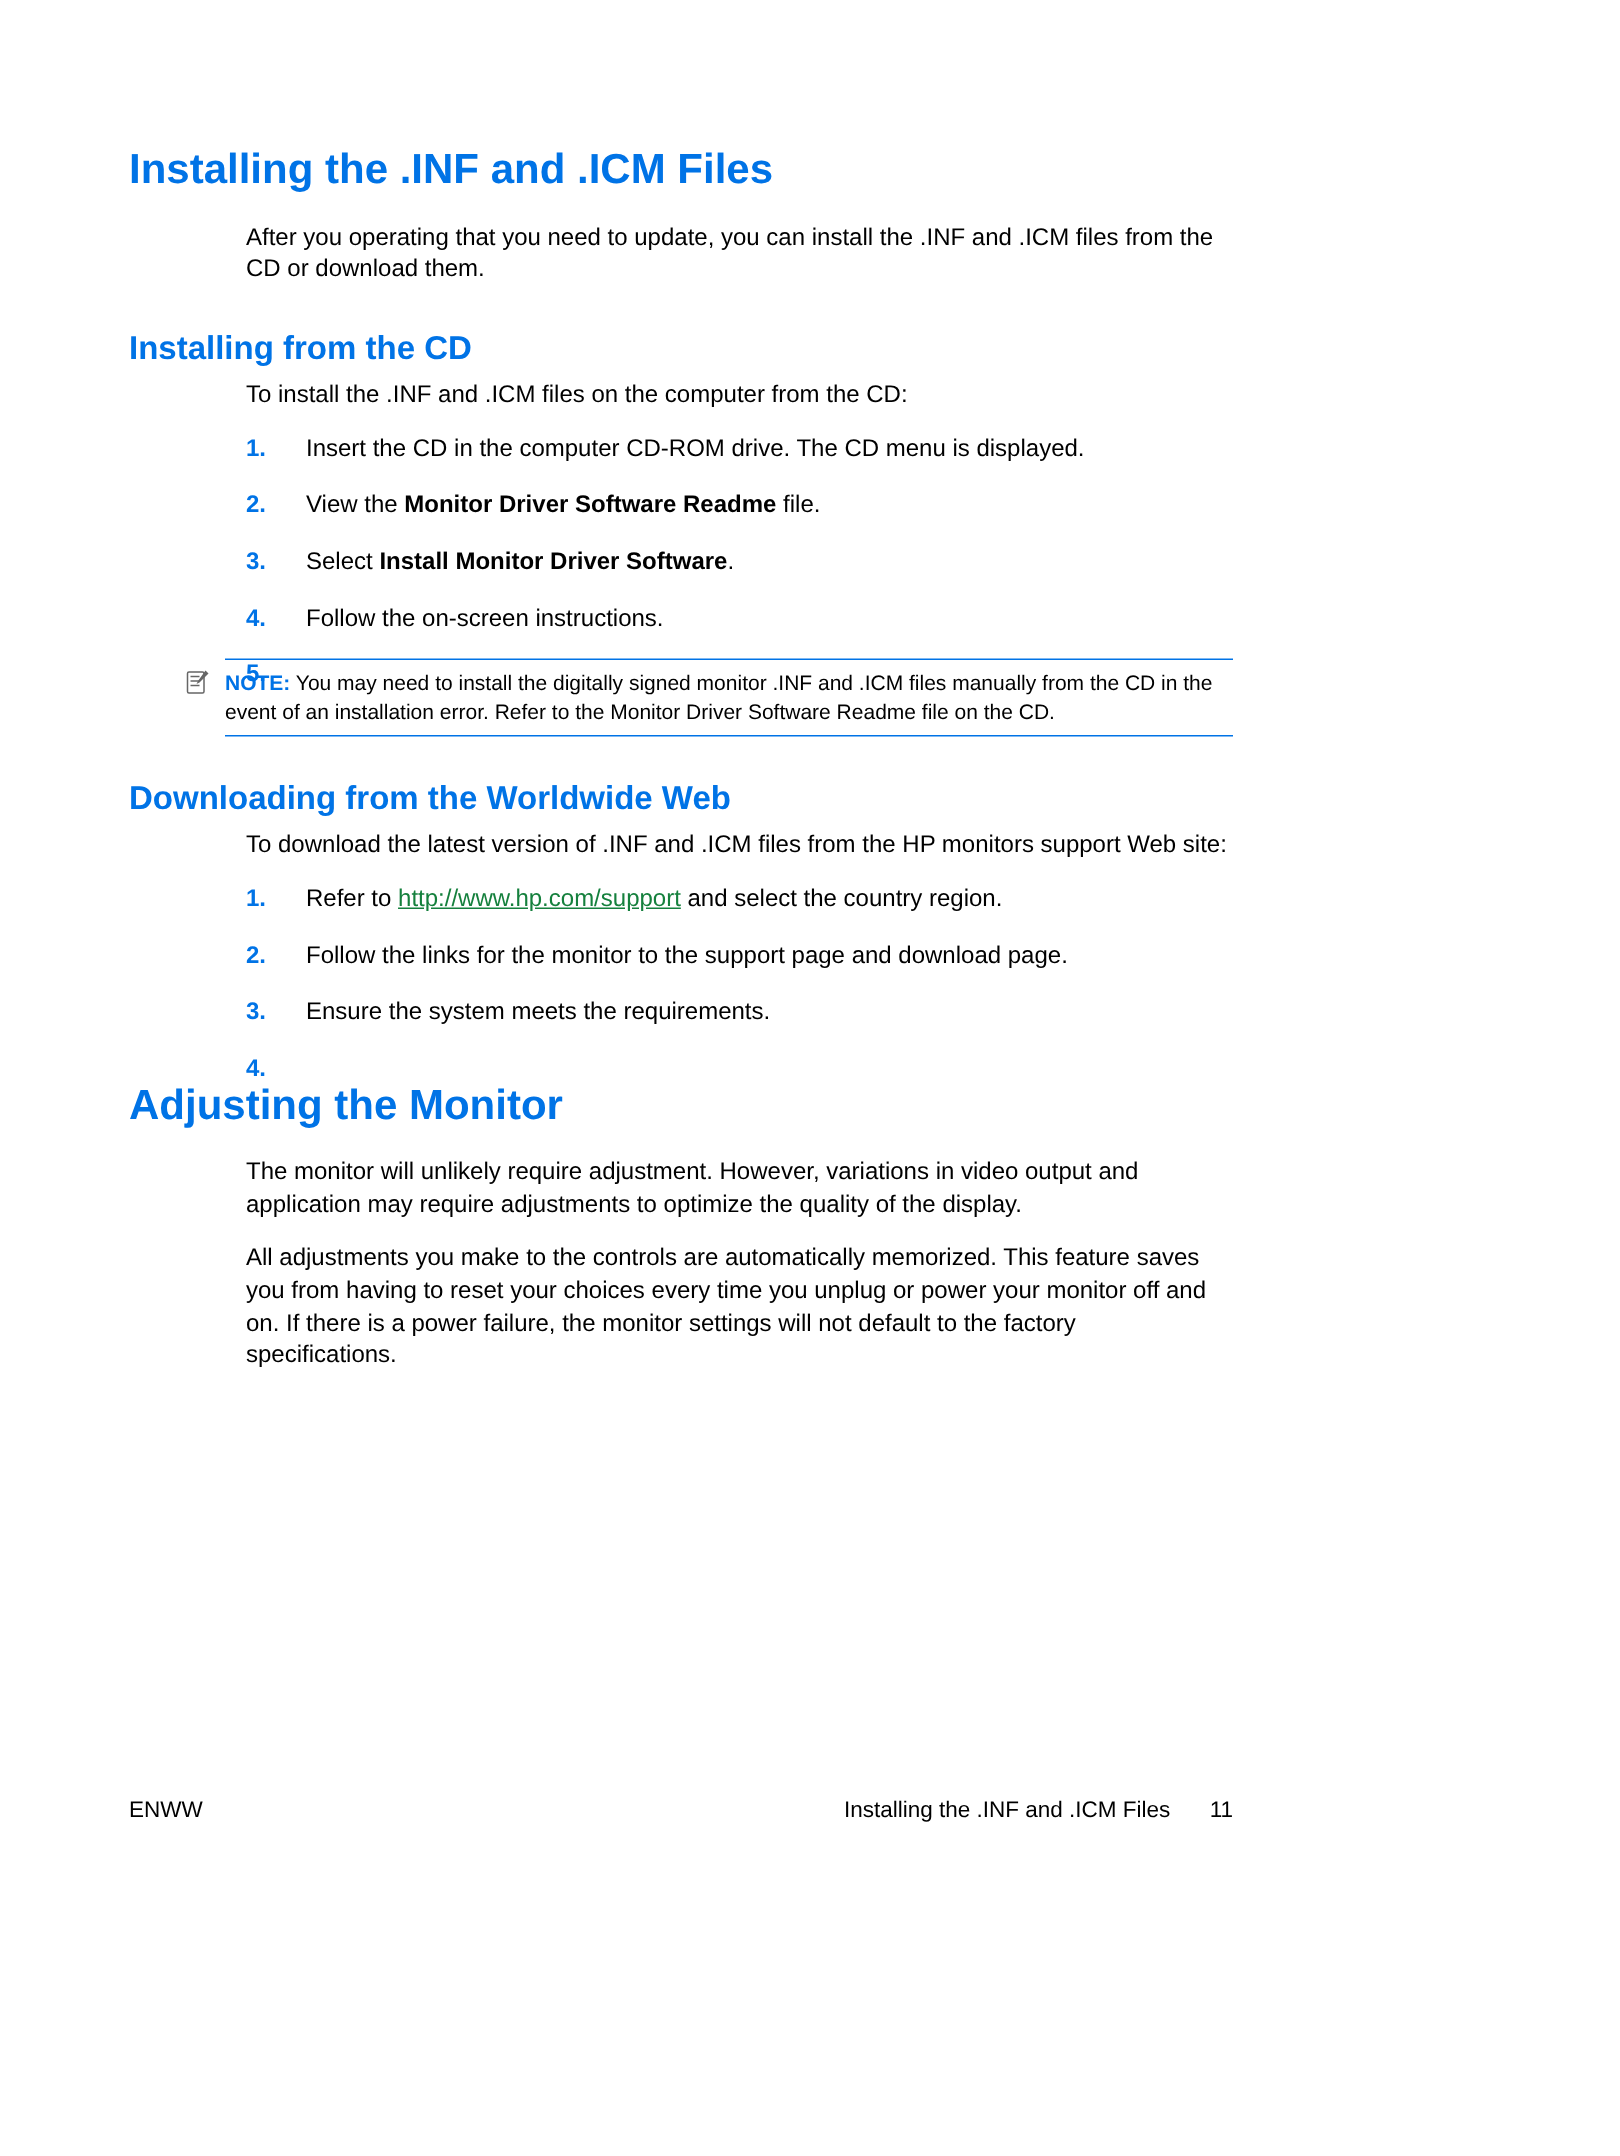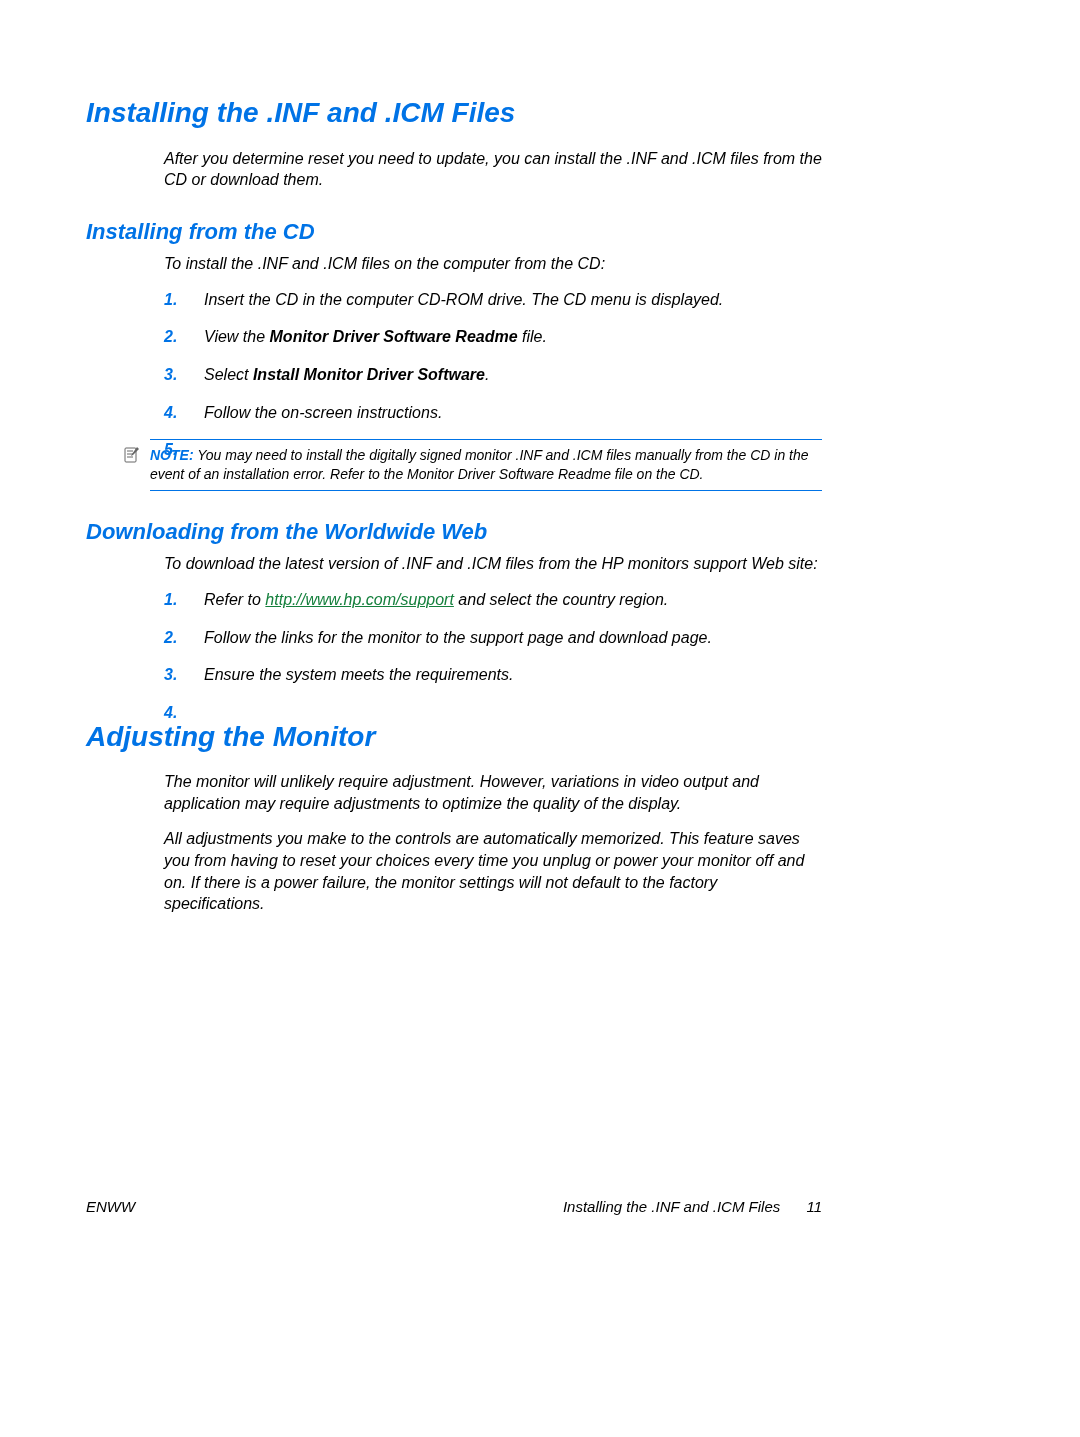--- a/index.html
+++ b/index.html
@@ -8,21 +8,20 @@
     background: #ffffff;
     font-family: Arial, Helvetica, sans-serif;
     color: #000000;
   }
   .page {
     width: 908px;
     height: 1437px;
     position: relative;
     box-sizing: border-box;
     padding: 96px 86px 0 86px;
-    font-style: italic;
   }
   h1.main-heading {
     color: #0073e6;
     font-size: 28px;
     font-weight: bold;
     margin: 0 0 18px 0;
     line-height: 1.2;
   }
   h2.sub-heading {
     color: #0073e6;
@@ -109,21 +108,21 @@
   .footer-right .pnum { margin-left: 22px; margin-top: 23px; }
 </style>
 </head>
 <body>
 
 <div class="page">
 
   <h1 class="main-heading">Installing the .INF and .ICM Files</h1>
 
   <div class="body-block">
-    <p class="body-text">After you determine reset you need to update, you can install the .INF and .ICM files from the CD or download them.</p>
+    <p class="body-text">After you operating that you need to update, you can install the .INF and .ICM files from the CD or download them.</p>
   </div>
 
   <h2 class="sub-heading">Installing from the CD</h2>
 
   <div class="body-block">
     <p class="body-text">To install the .INF and .ICM files on the computer from the CD:</p>
     <ol class="num-list">
       <li>
         <span class="num">1.</span>
         <span>Insert the CD in the computer CD-ROM drive. The CD menu is displayed.</span>

